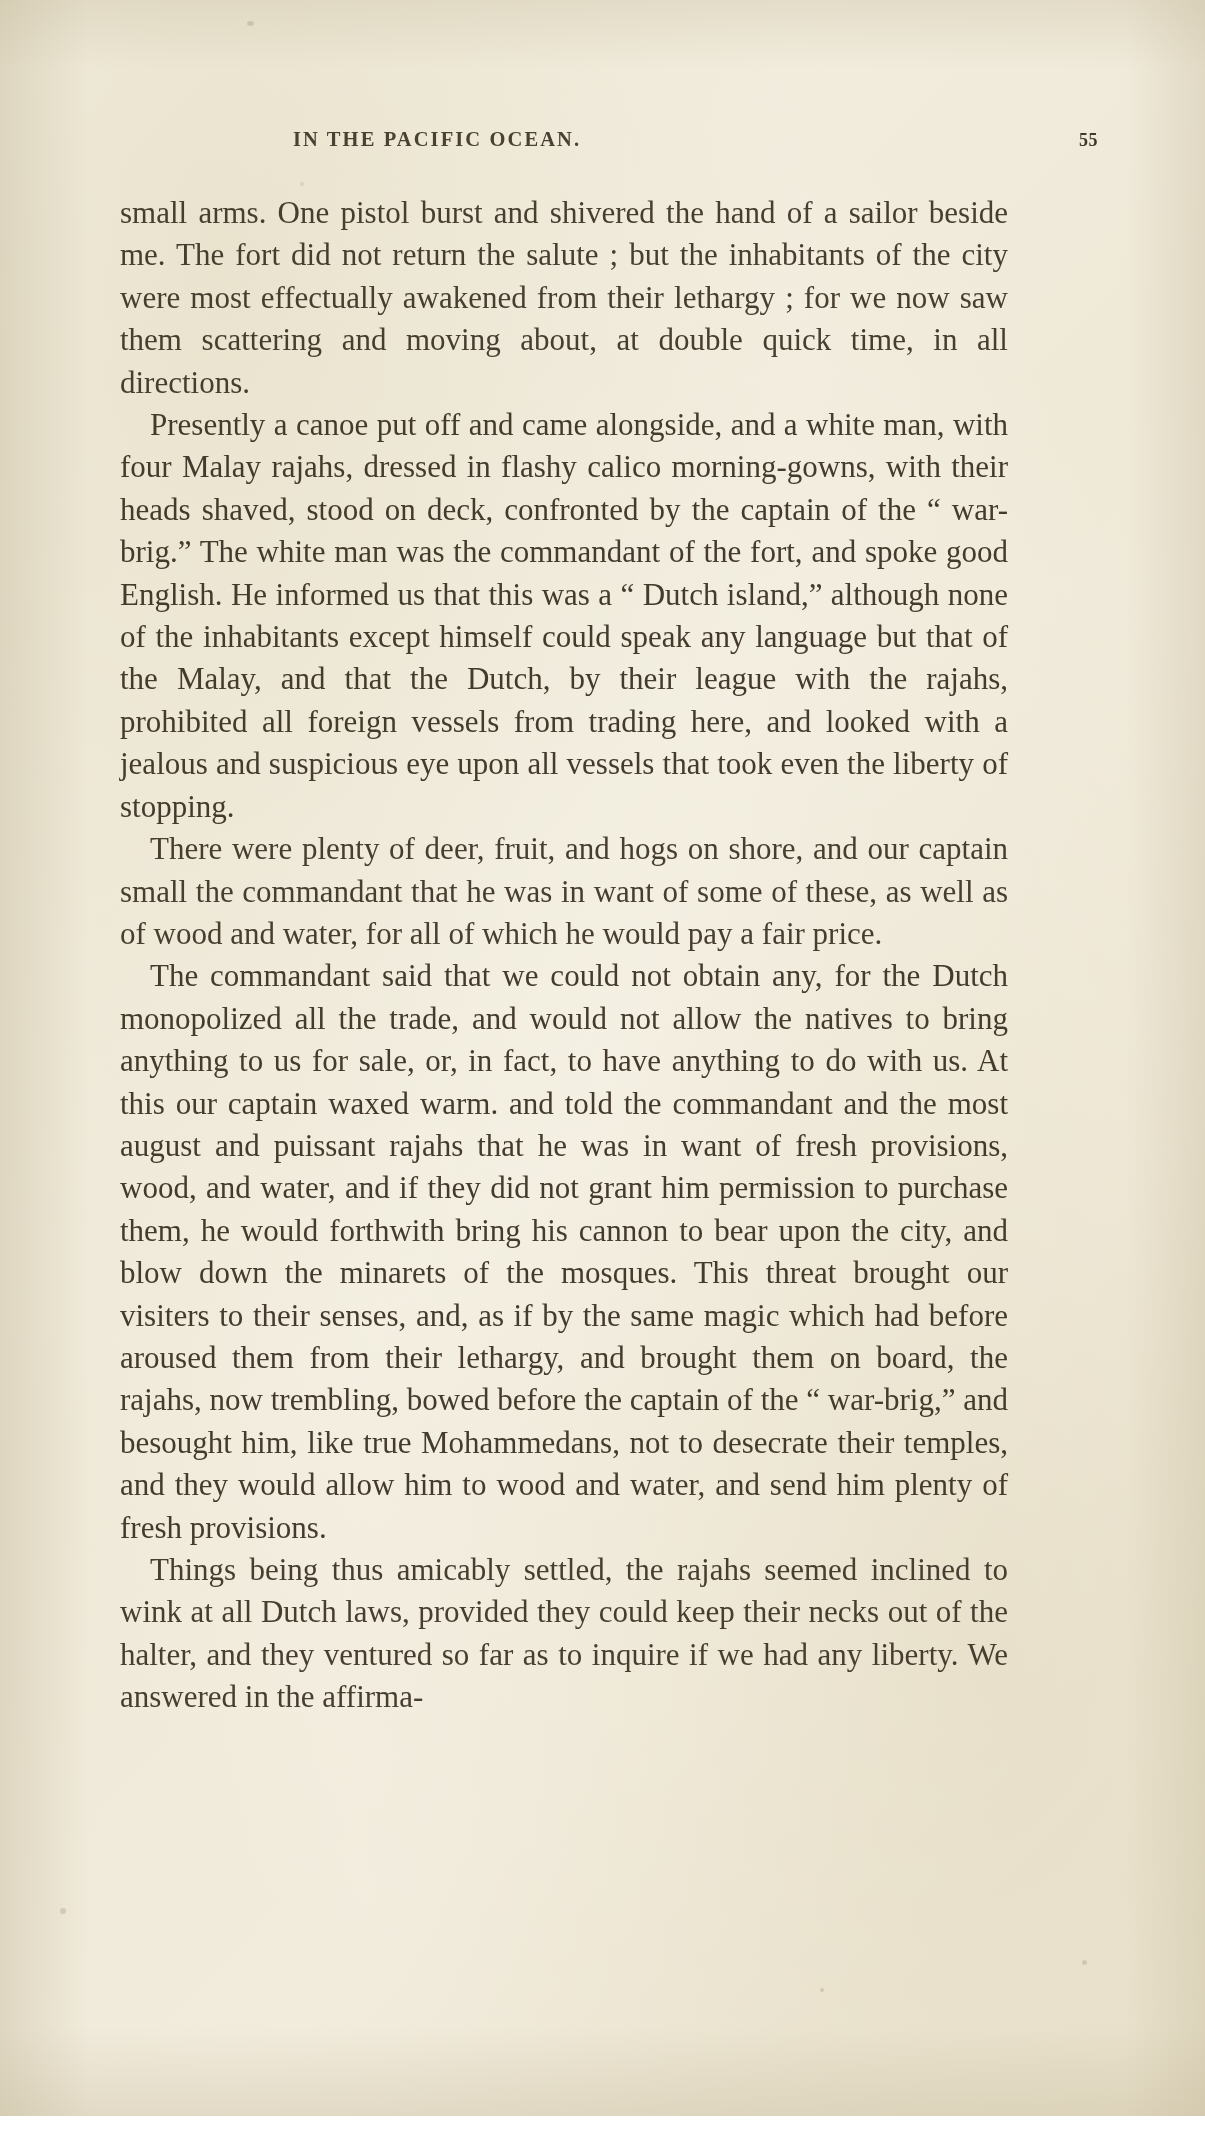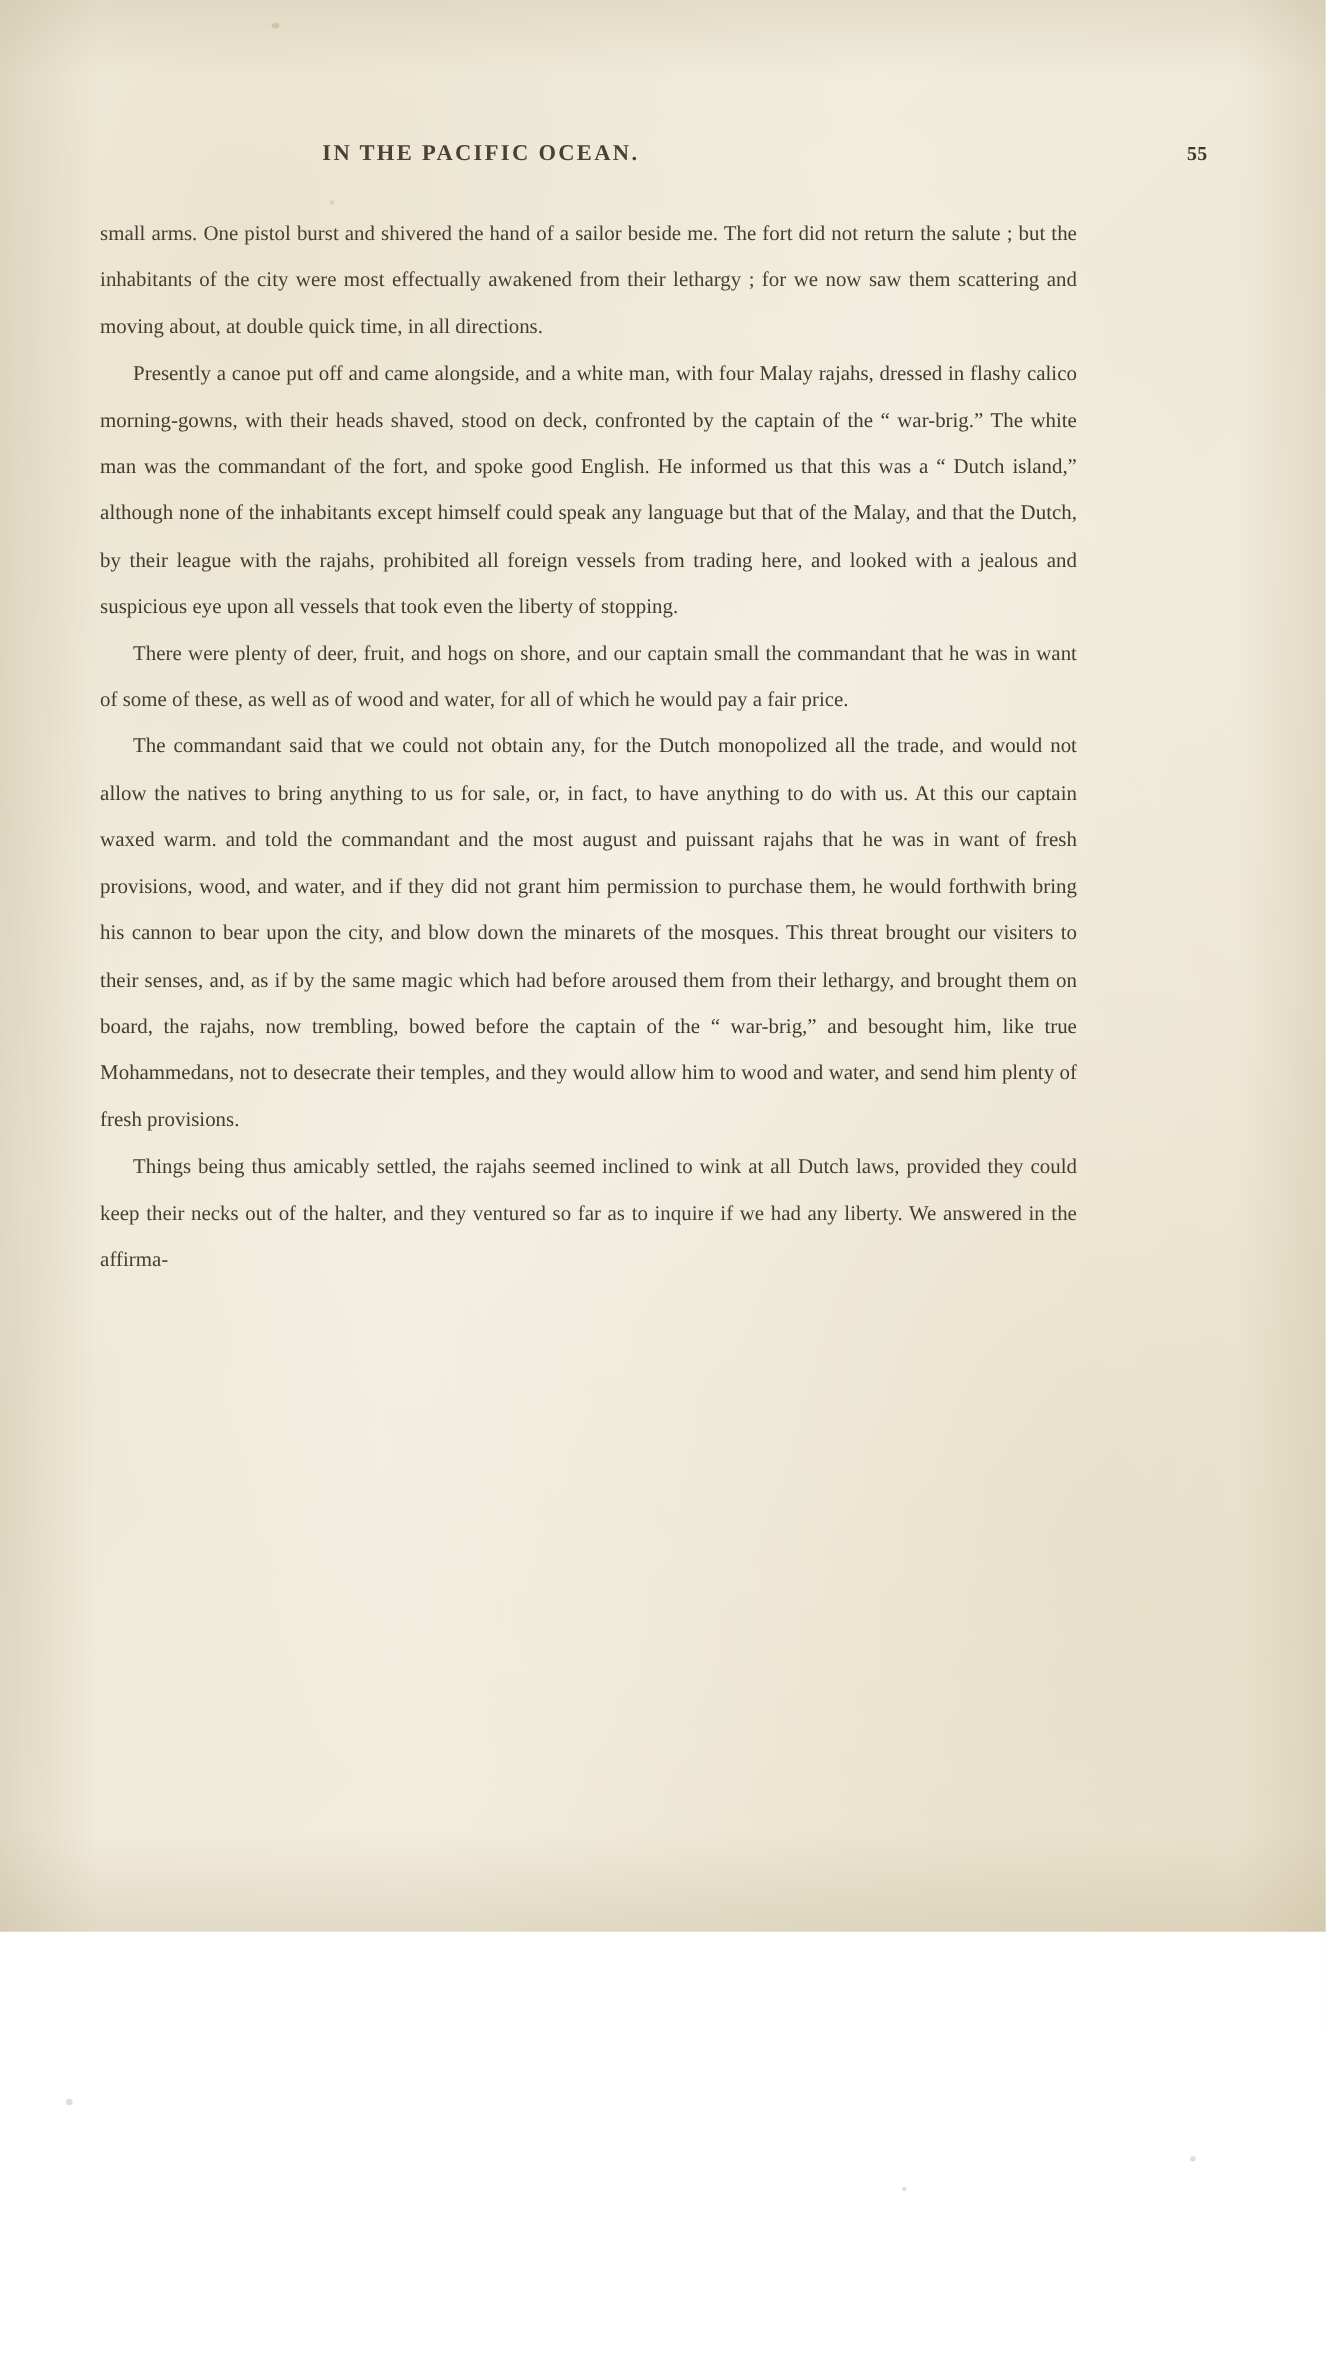--- a/index.html
+++ b/index.html
@@ -10,21 +10,21 @@
   body {
     width: 1205px;
     height: 2144px;
     overflow: hidden;
     font-family: "Liberation Serif", serif;
   }
 
   .page {
     position: relative;
     width: 1205px;
-    height: 1756px;
+    height: 2116px;
     background: #f3efe2;
     background-image:
       radial-gradient(ellipse at 18% 12%, rgba(226,218,192,0.55) 0%, rgba(226,218,192,0) 42%),
       radial-gradient(ellipse at 82% 78%, rgba(224,214,186,0.5) 0%, rgba(224,214,186,0) 46%),
       radial-gradient(ellipse at 50% 50%, rgba(248,245,235,0.8) 0%, rgba(240,234,216,0) 70%),
       linear-gradient(135deg, #f5f1e4 0%, #efe9d8 45%, #f2ecdd 70%, #ebe4d0 100%);
     box-sizing: border-box;
   }
 
   
@@ -77,25 +77,25 @@
   .folio {
     font-family: "Liberation Serif", serif;
     font-size: 18px;
     font-weight: 700;
     color: #3f382c;
     letter-spacing: 0.5px;
   }
 
   .body-text {
     position: absolute;
-    left: 91px;
+    left: 120px;
     top: 192px;
     width: 888px;
     font-family: "Liberation Serif", serif;
-    font-size: 19px;
+    font-size: 31px;
     line-height: 42.4px;
     color: #463d2f;
     text-align: justify;
     text-justify: inter-word;
   }
 
   .body-text p {
     margin: 0;
     text-indent: 30px;
   }

